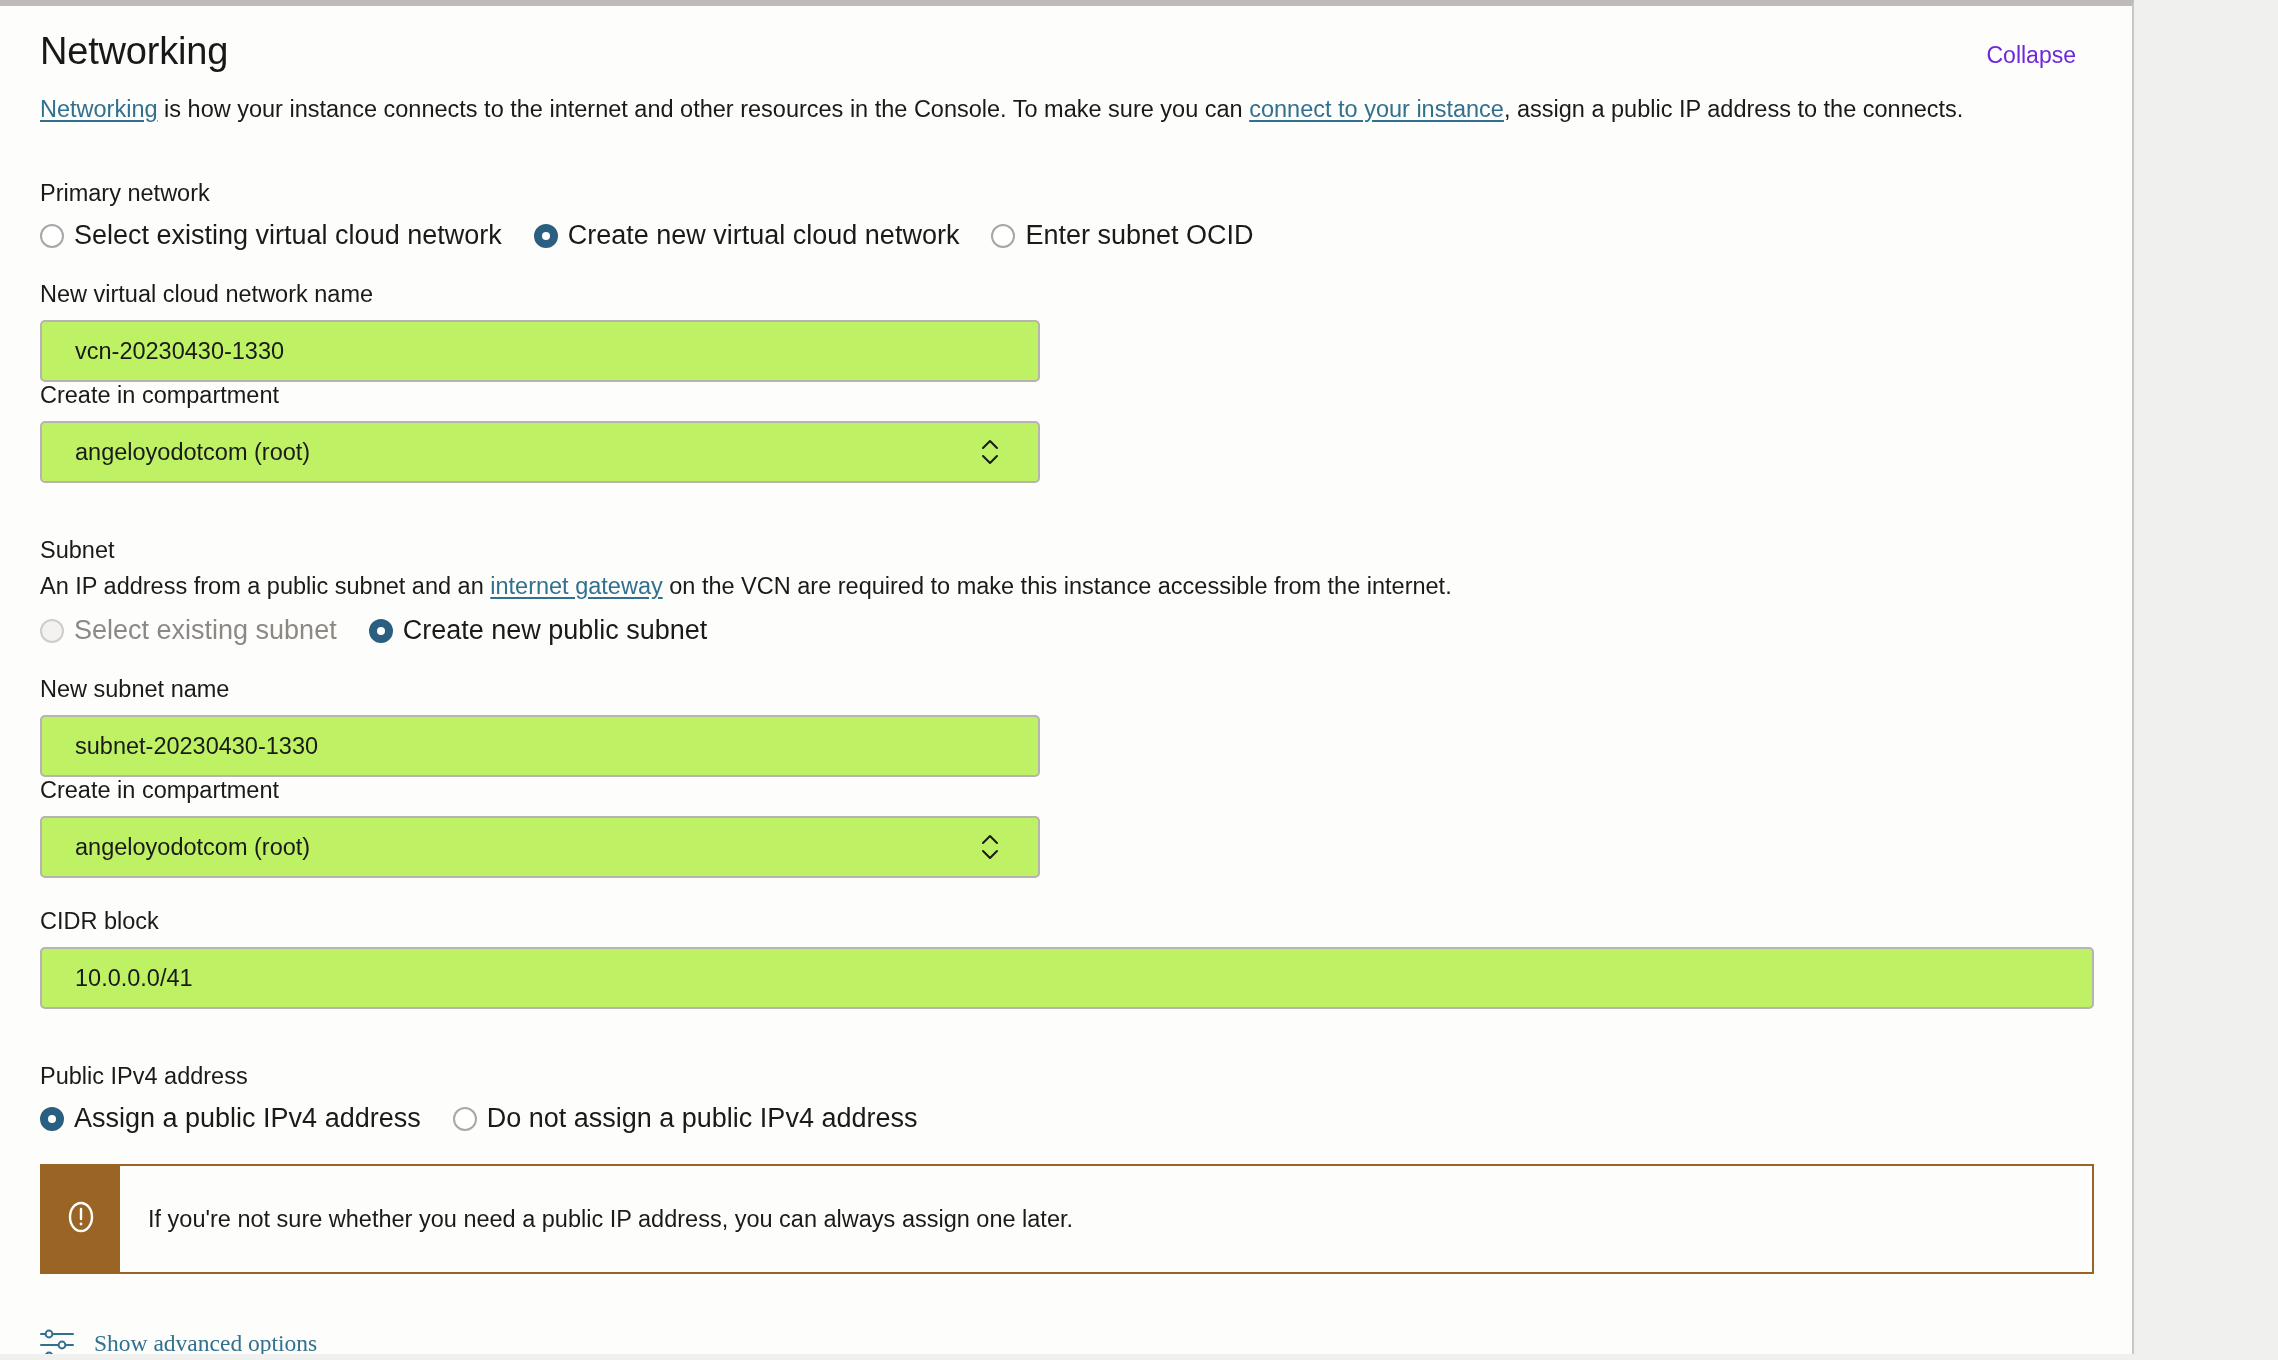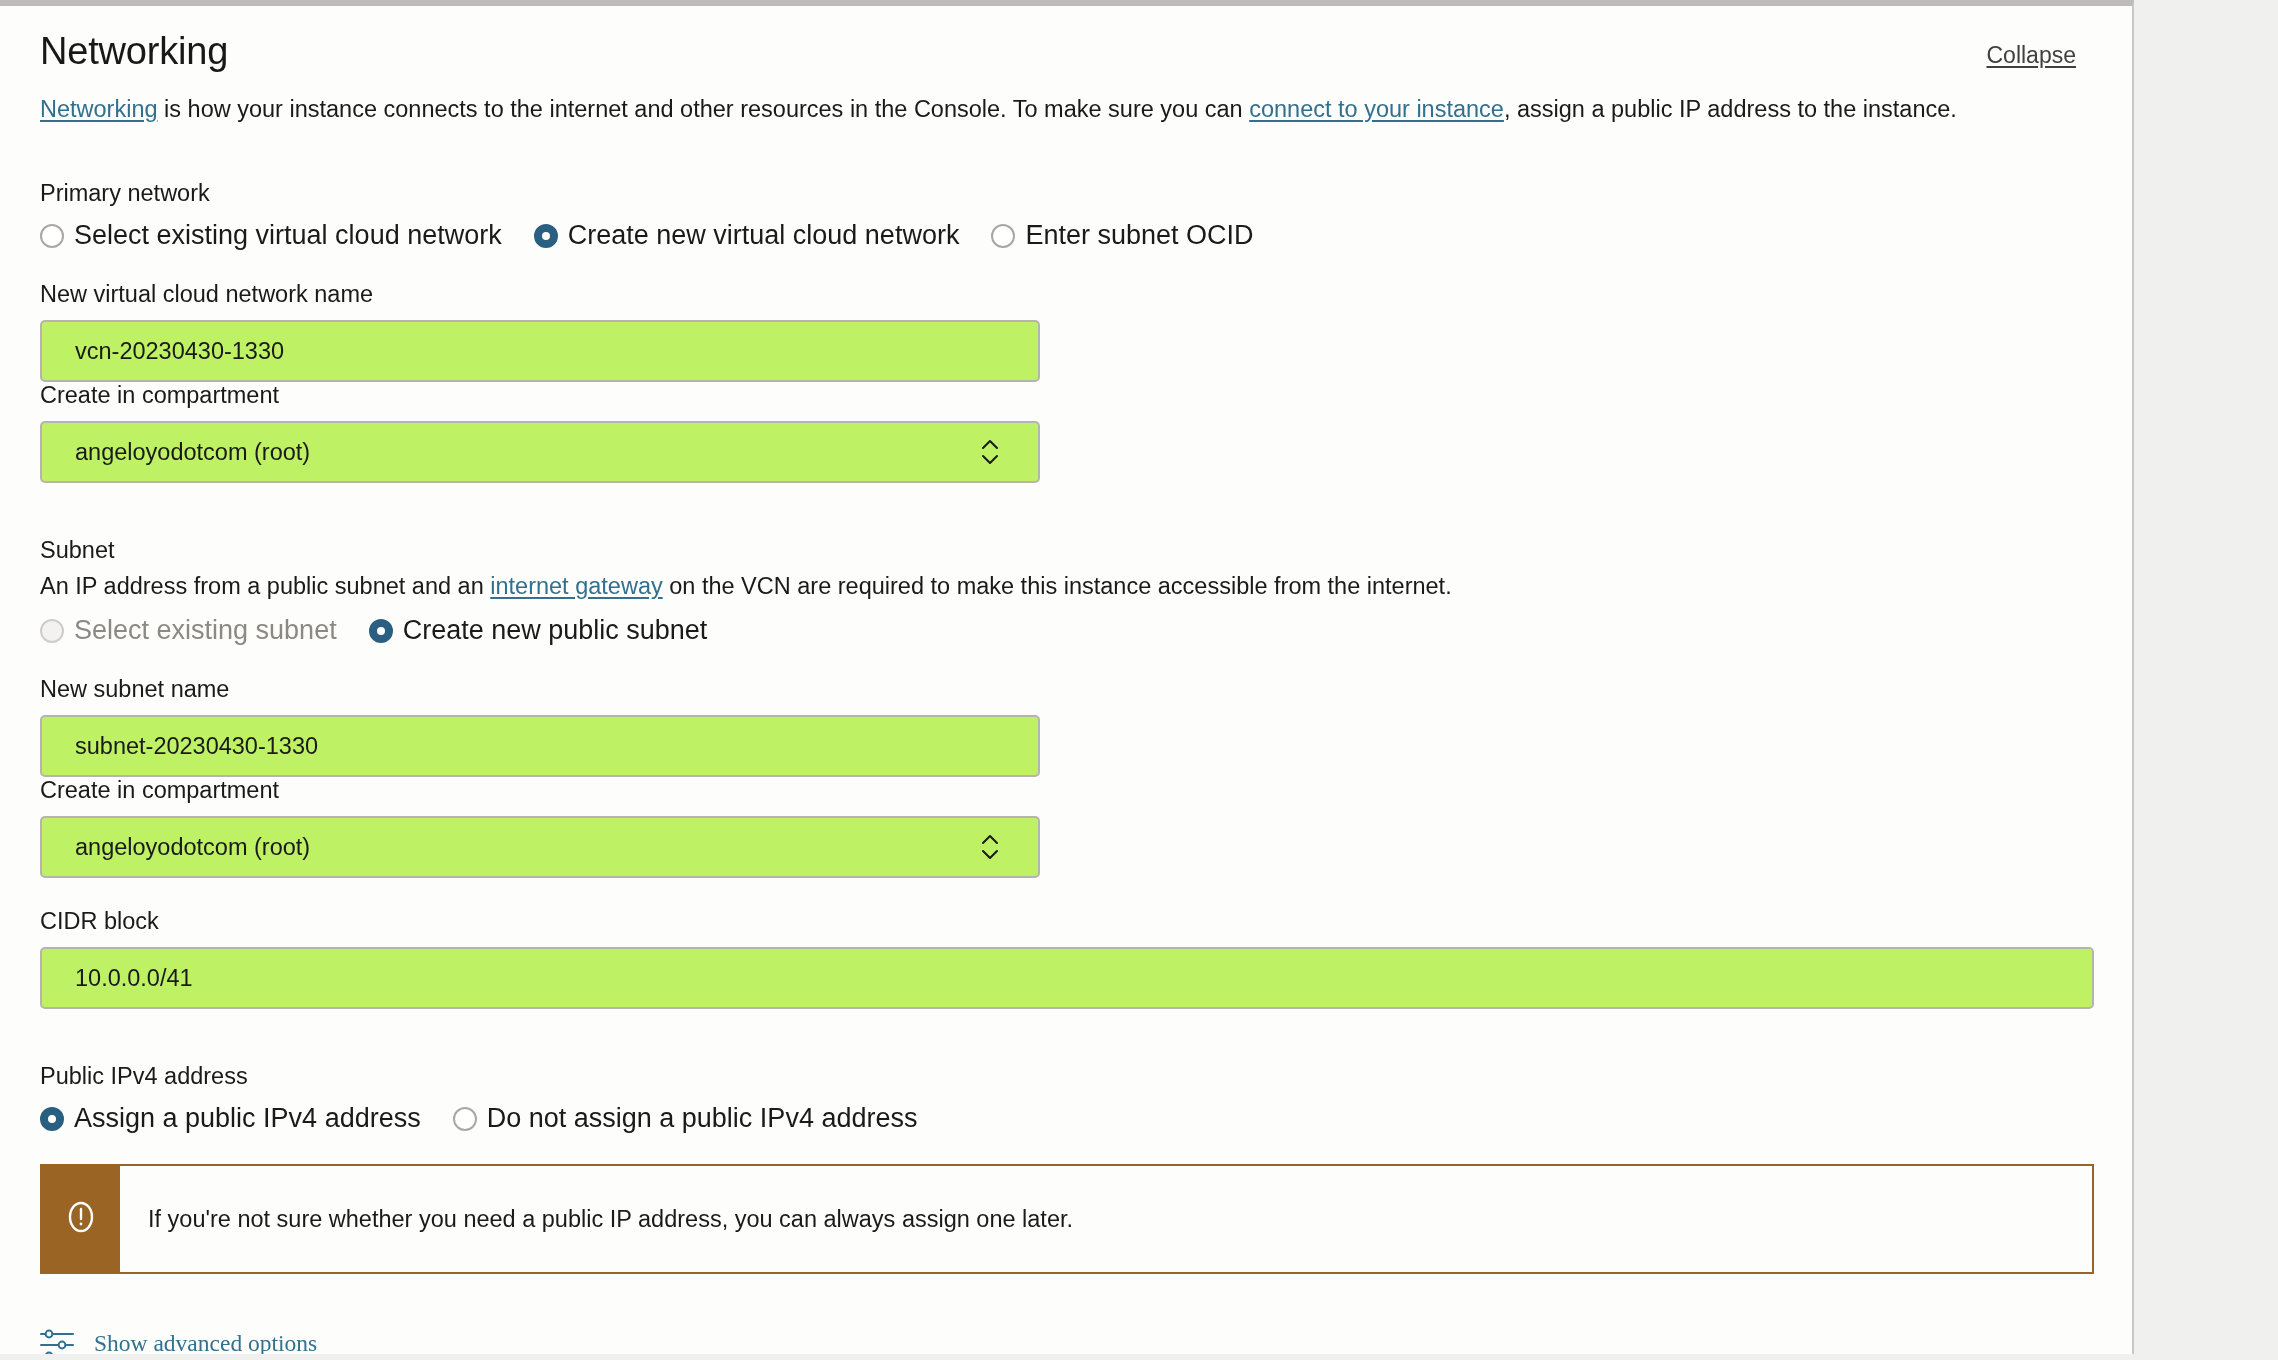--- a/index.html
+++ b/index.html
@@ -51,22 +51,21 @@
     font-size: 38px;
     color: #181818;
     font-weight: 400;
     letter-spacing: -0.2px;
   }
   .collapse-link {
     position: absolute;
     right: 16px;
     top: 36px;
     font-size: 23px;
-    color: #404040;
-    text-decoration: underline;
+    color: #6d28d9;
     text-underline-offset: 3px;
     cursor: pointer;
   }
 
   
   .desc {
     margin-top: 14px;
     font-size: 23.5px;
     line-height: 34px;
     color: #1a1a1a;
@@ -239,21 +238,21 @@
 
 <div class="page">
   <div class="card">
     <div class="card-inner">
 
       <div class="header-row">
         <div class="page-title">Networking</div>
         <div class="collapse-link">Collapse</div>
       </div>
 
-      <div class="desc"><a class="inline-link">Networking</a><span> is how your instance connects to the internet and other resources in the Console. To make sure you can </span><a class="inline-link">connect to your instance</a><span>, assign a public IP address to the instance.</span></div>
+      <div class="desc"><a class="inline-link">Networking</a><span> is how your instance connects to the internet and other resources in the Console. To make sure you can </span><a class="inline-link">connect to your instance</a><span>, assign a public IP address to the connects.</span></div>
 
       <div class="spacer-lg"></div>
 
       <div class="group-label">Primary network</div>
       <div class="radio-row">
 
         <div class="radio-opt">
           <span class="radio"></span>
           <span class="radio-label">Select existing virtual cloud network</span>
         </div>

